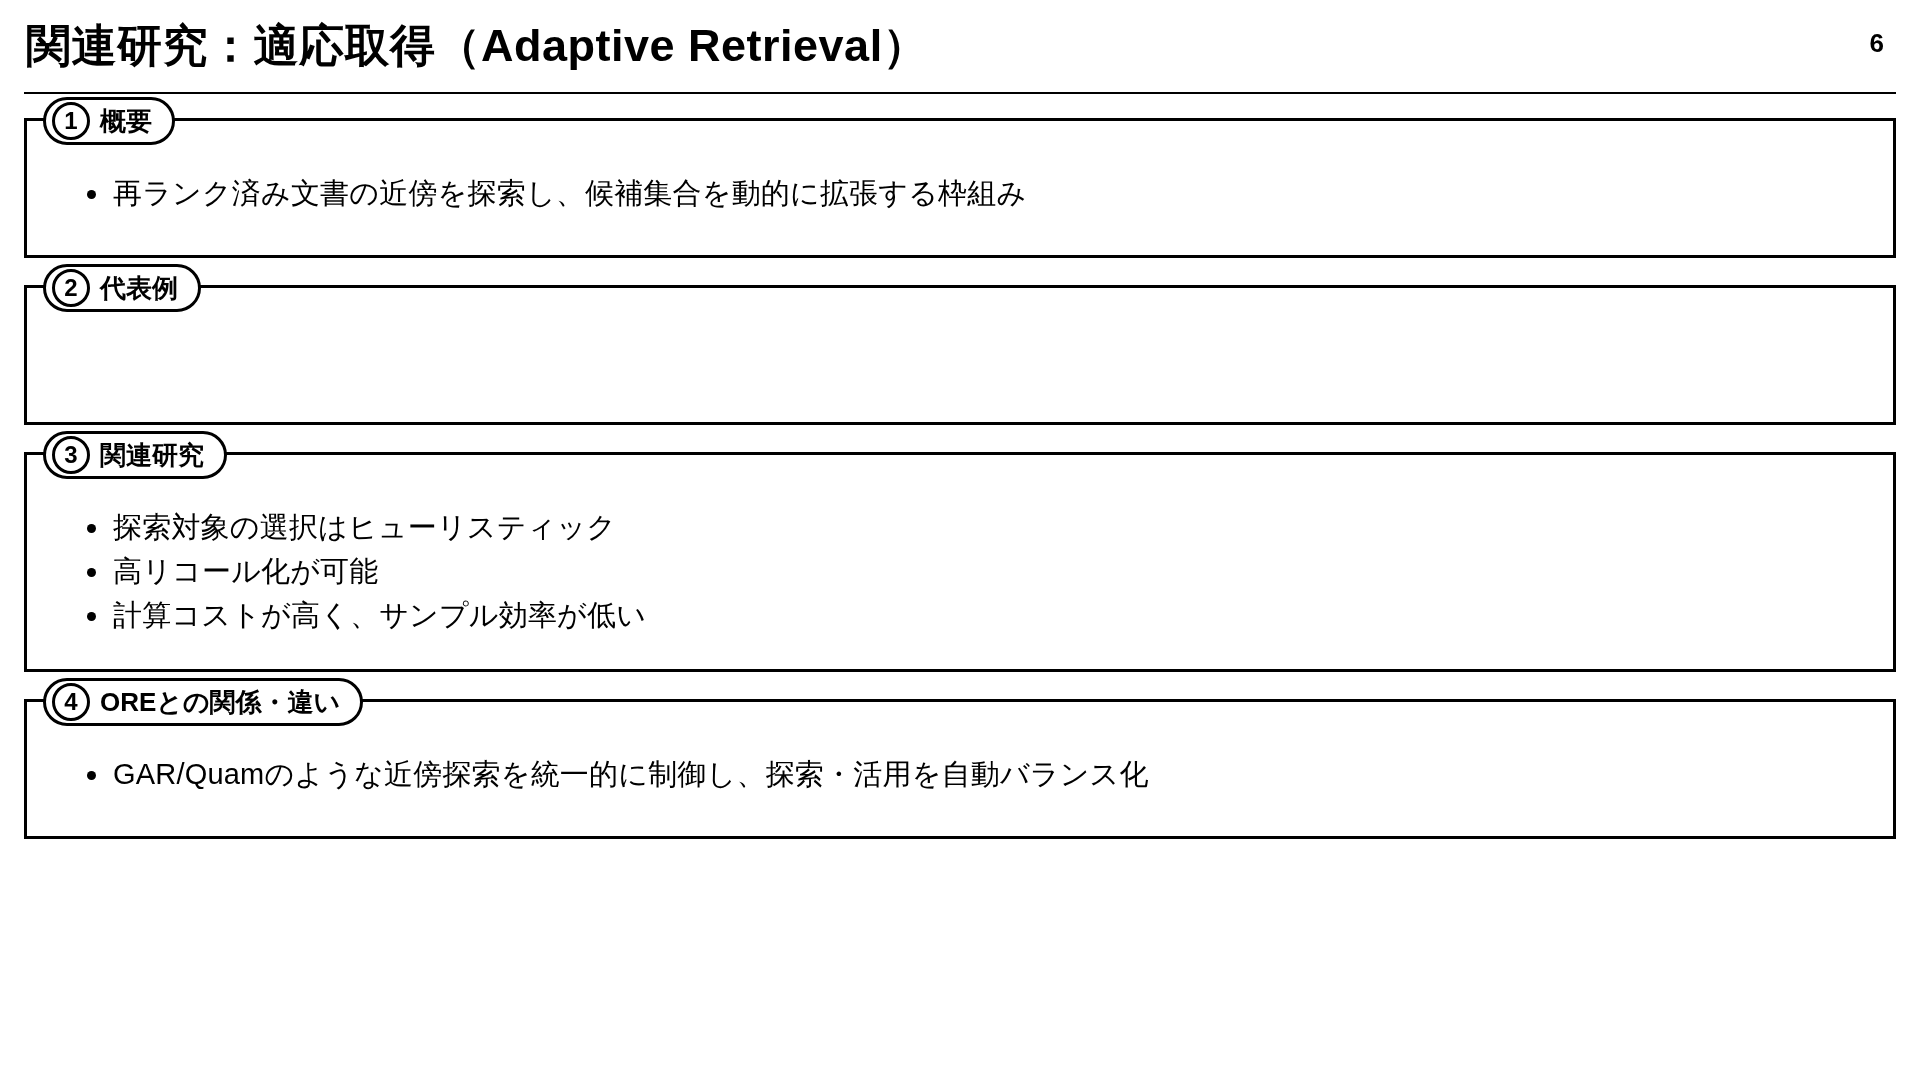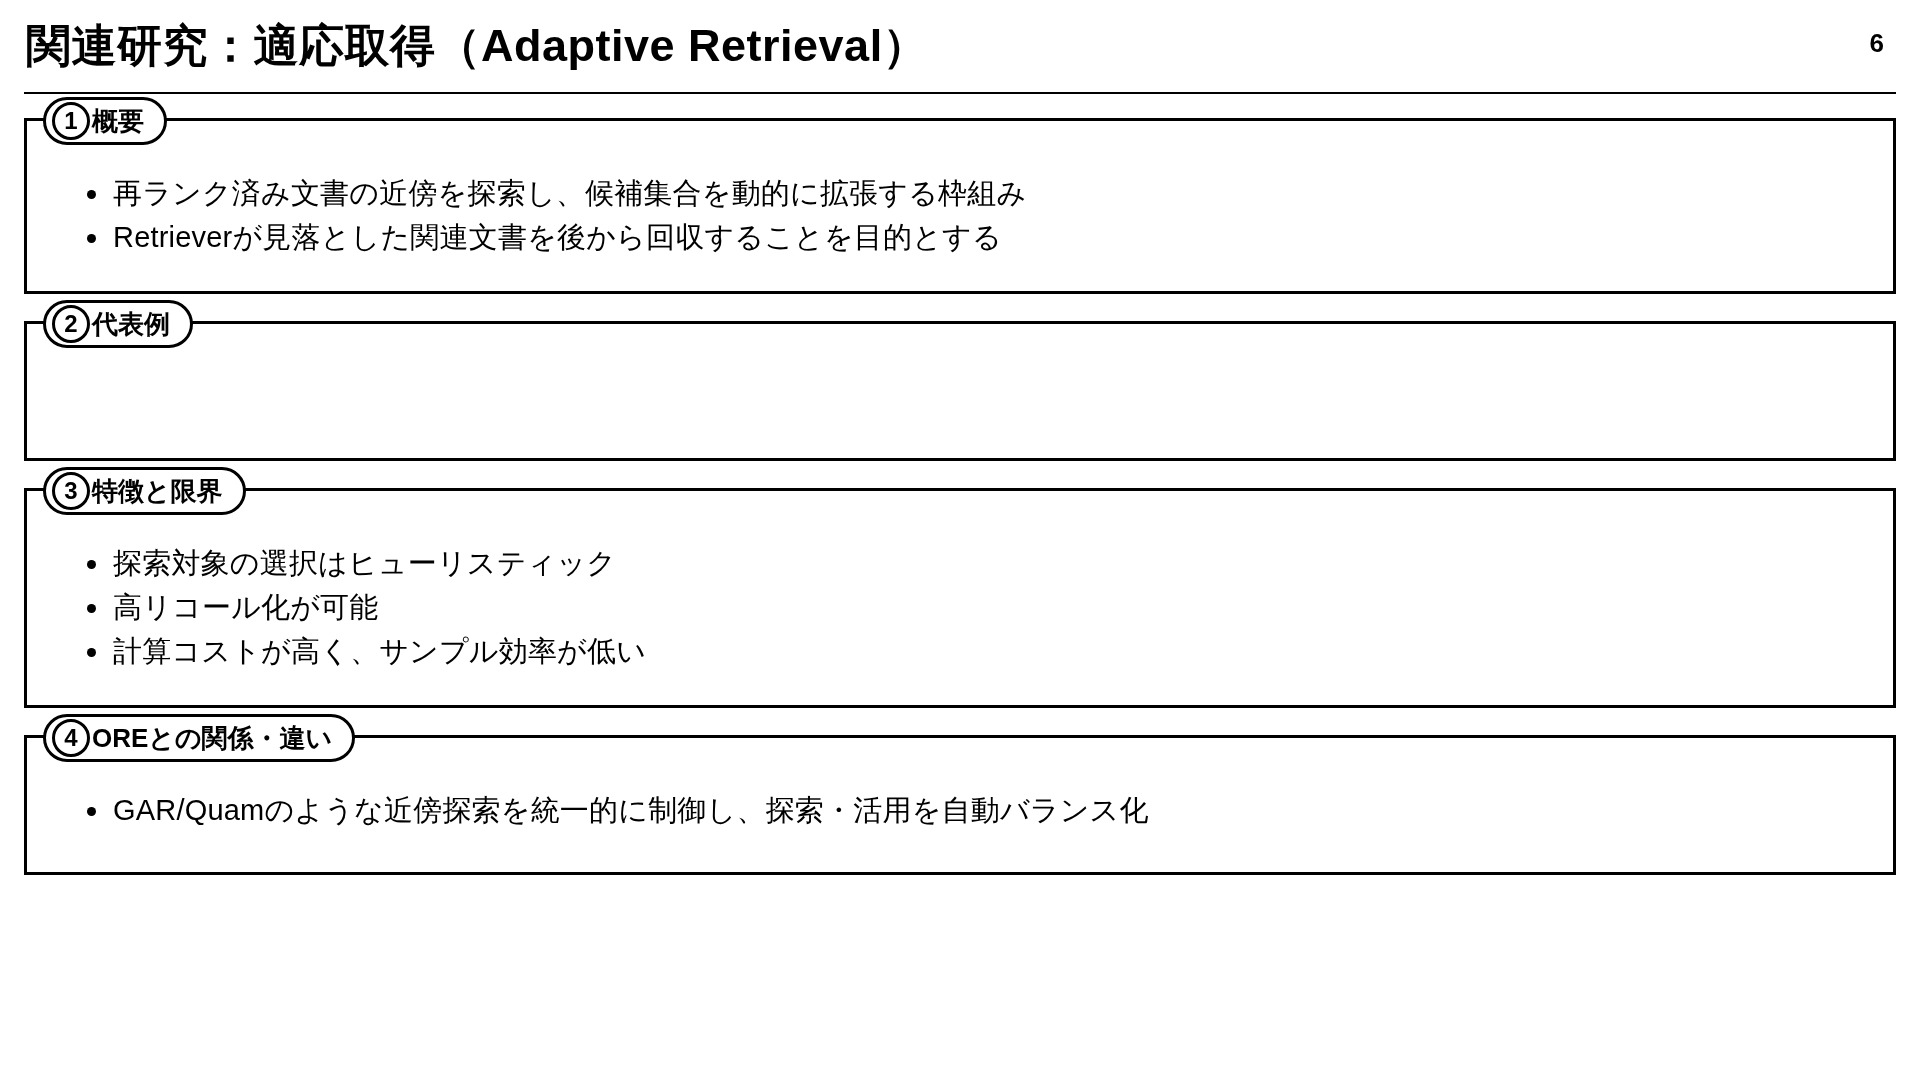--- a/index.html
+++ b/index.html
@@ -101,21 +101,21 @@
     justify-content: center;
     font-size: 24px;
     font-weight: 700;
     line-height: 1;
     background: #ffffff;
   }
   .label-text {
     font-size: 26px;
     font-weight: 700;
     line-height: 1;
-    padding-left: 2px;
+    padding-left: 10px;
   }
 
   .bullets {
     list-style: none;
     margin: 16px;
     padding: 0;
   }
   .bullet {
     position: relative;
     font-size: 29px;
@@ -154,35 +154,34 @@
 
   <div class="sections">
 
     <div class="section" data-section-index="0">
       <div class="section-label">
         <span class="label-number">1</span>
         <span class="label-text">概要</span>
       </div>
       <ul class="bullets">
         <li class="bullet">再ランク済み文書の近傍を探索し、候補集合を動的に拡張する枠組み</li>
-        <li class="bullet">Retrieverが見落とした関連文書を後から回収することを目的とする</li>
       </ul>
     </div>
 
     <div class="section" data-section-index="1">
       <div class="section-label">
         <span class="label-number">2</span>
         <span class="label-text">代表例</span>
       </div>
     </div>
 
     <div class="section" data-section-index="2">
       <div class="section-label">
         <span class="label-number">3</span>
-        <span class="label-text">特徴と限界</span>
+        <span class="label-text">関連研究</span>
       </div>
       <ul class="bullets">
         <li class="bullet">探索対象の選択はヒューリスティック</li>
         <li class="bullet">高リコール化が可能</li>
         <li class="bullet">計算コストが高く、サンプル効率が低い</li>
       </ul>
     </div>
 
     <div class="section" data-section-index="3">
       <div class="section-label">

